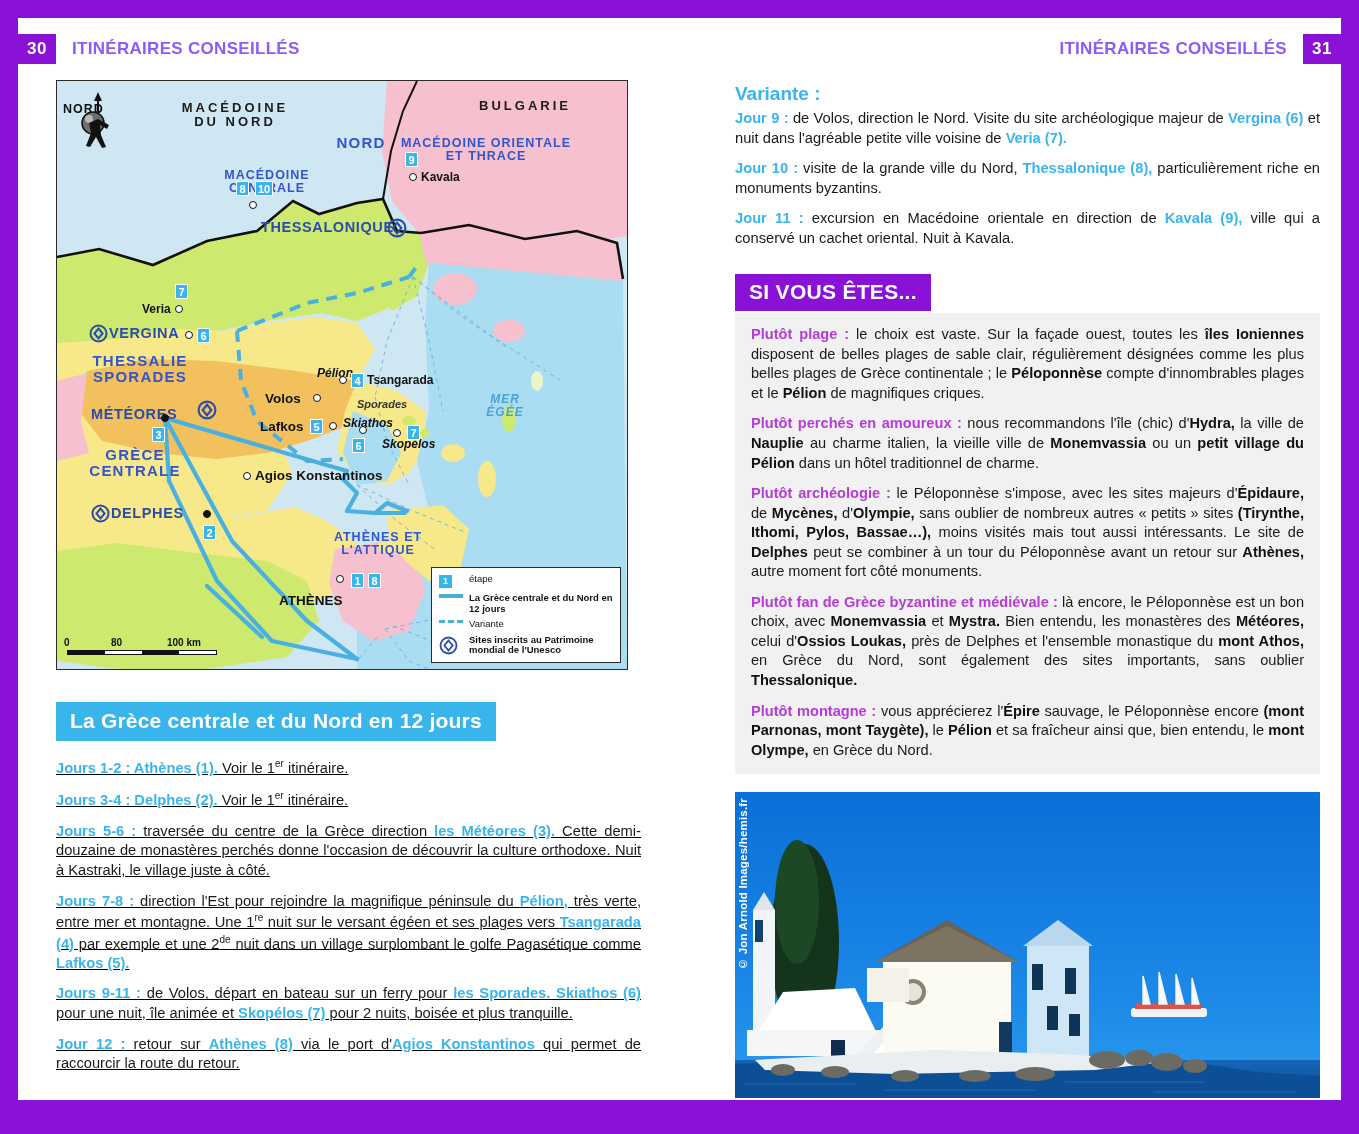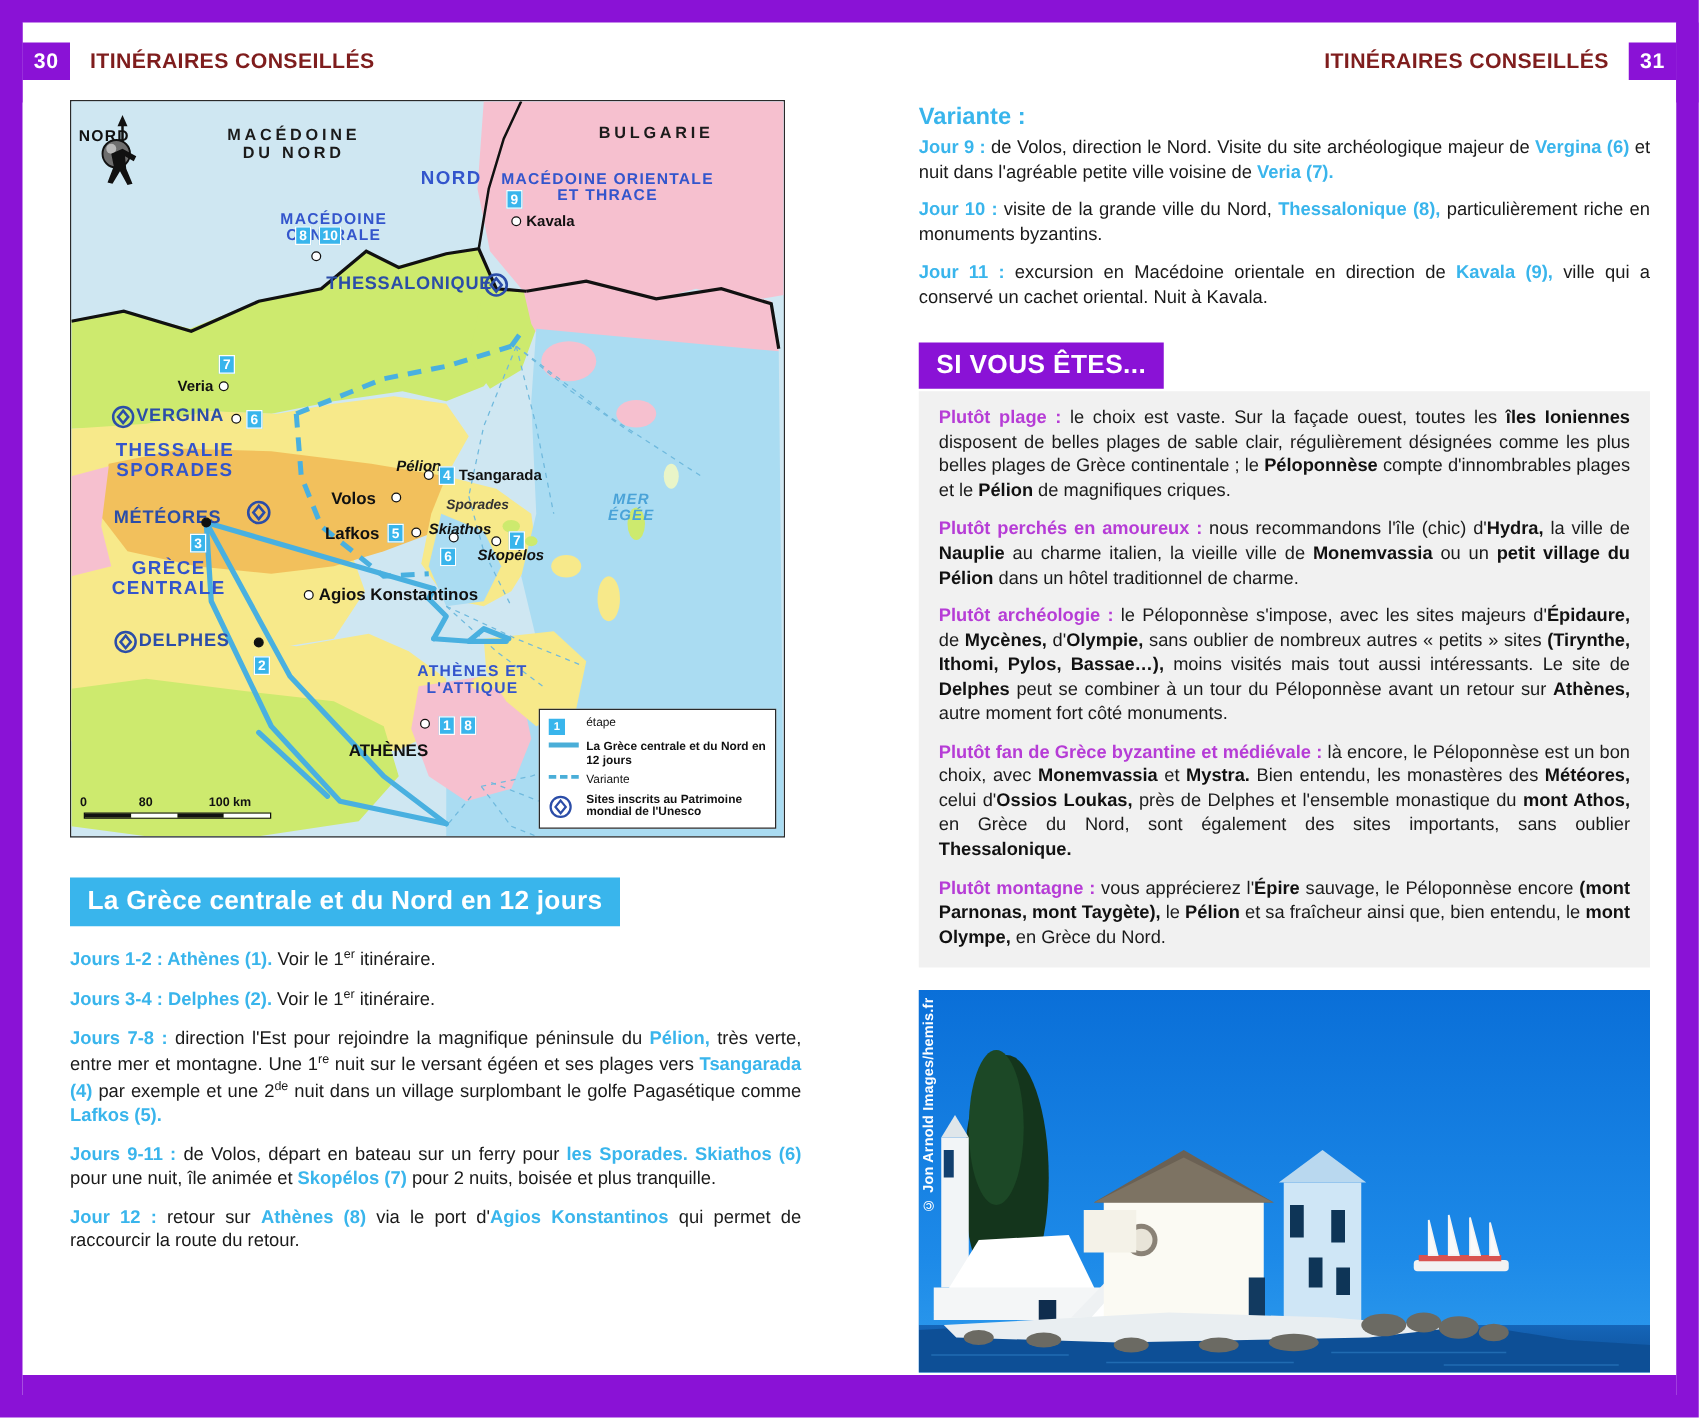--- a/index.html
+++ b/index.html
@@ -21,29 +21,29 @@
   .rh-left{left:0;}
   .rh-right{right:0;}
   .folio{
     background:#8a12d6;color:#fff;
     font-weight:bold;font-size:17px;
     width:38px;height:30px;
     display:flex;align-items:center;justify-content:center;
     letter-spacing:.5px;
   }
   .rh-title{
-    color:#7f1d1d;font-weight:bold;font-size:17px;
+    color:#8b5cf6;font-weight:bold;font-size:17px;
     letter-spacing:.3px;padding:0 16px;
   }
   .purple-bleed-l{position:absolute;left:-18px;top:0;width:18px;height:64px;background:#8a12d6;}
   .purple-bleed-r{position:absolute;right:-18px;top:0;width:18px;height:64px;background:#8a12d6;}
   .bottom-bar{position:absolute;left:0;bottom:0;width:100%;height:16px;background:#8a12d6;}
 
   
-  .col-left{position:absolute;left:38px;top:62px;width:585px;}
+  .col-left{position:absolute;left:38px;top:62px;width:585px;text-decoration:underline;}
   .col-right{position:absolute;left:717px;top:50px;width:585px;}
 
   
   .map-wrap{position:relative;width:570px;height:588px;border:1px solid #2a2a2a;background:#cfe4ef;overflow:hidden;}
   .map-svg{position:absolute;inset:0;}
   .m-lbl{position:absolute;font-weight:bold;line-height:1.05;white-space:nowrap;pointer-events:none;}
   .lbl-country{color:#1b1b1b;font-size:13px;letter-spacing:3px;text-align:center;}
   .lbl-region{color:#3355cc;font-size:12.5px;letter-spacing:1px;text-align:center;}
   .lbl-region-big{color:#3355cc;font-size:15px;letter-spacing:1.2px;text-align:center;}
   .lbl-city{color:#111;font-size:12px;font-weight:bold;letter-spacing:0;}
@@ -358,20 +358,21 @@
           </div>
           <div class="lg-tx">Sites inscrits au Patrimoine mondial de l'Unesco</div>
         </div>
       </div>
     </div>
 
     <div class="blue-head">La Grèce centrale et du Nord en 12 jours</div>
     <div id="left-body" style="margin-top:16px;">
         <p class="body"><span class="lead">Jours 1-2 : Athènes (1).</span> Voir le 1<sup>er</sup> itinéraire.</p>
         <p class="body"><span class="lead">Jours 3-4 : Delphes (2).</span> Voir le 1<sup>er</sup> itinéraire.</p>
+        <p class="body"><span class="lead">Jours 5-6 :</span> traversée du centre de la Grèce direction <b class="hl">les Météores (3).</b> Cette demi-douzaine de monastères perchés donne l'occasion de découvrir la culture orthodoxe. Nuit à Kastraki, le village juste à côté.</p>
         <p class="body"><span class="lead">Jours 7-8 :</span> direction l'Est pour rejoindre la magnifique péninsule du <b class="hl">Pélion,</b> très verte, entre mer et montagne. Une 1<sup>re</sup> nuit sur le versant égéen et ses plages vers <b class="hl">Tsangarada (4)</b> par exemple et une 2<sup>de</sup> nuit dans un village surplombant le golfe Pagasétique comme <b class="hl">Lafkos (5).</b></p>
         <p class="body"><span class="lead">Jours 9-11 :</span> de Volos, départ en bateau sur un ferry pour <b class="hl">les Sporades. Skiathos (6)</b> pour une nuit, île animée et <b class="hl">Skopélos (7)</b> pour 2 nuits, boisée et plus tranquille.</p>
         <p class="body last"><span class="lead">Jour 12 :</span> retour sur <b class="hl">Athènes (8)</b> via le port d'<b class="hl">Agios Konstantinos</b> qui permet de raccourcir la route du retour.</p>
       </div>
   </div>
 
   <div class="col-right">
     <div class="variante-title">Variante :</div>
     <div id="variante-body">
         <p class="body"><span class="lead">Jour 9 :</span> de Volos, direction le Nord. Visite du site archéologique majeur de <b class="hl">Vergina (6)</b> et nuit dans l'agréable petite ville voisine de <b class="hl">Veria (7).</b></p>

